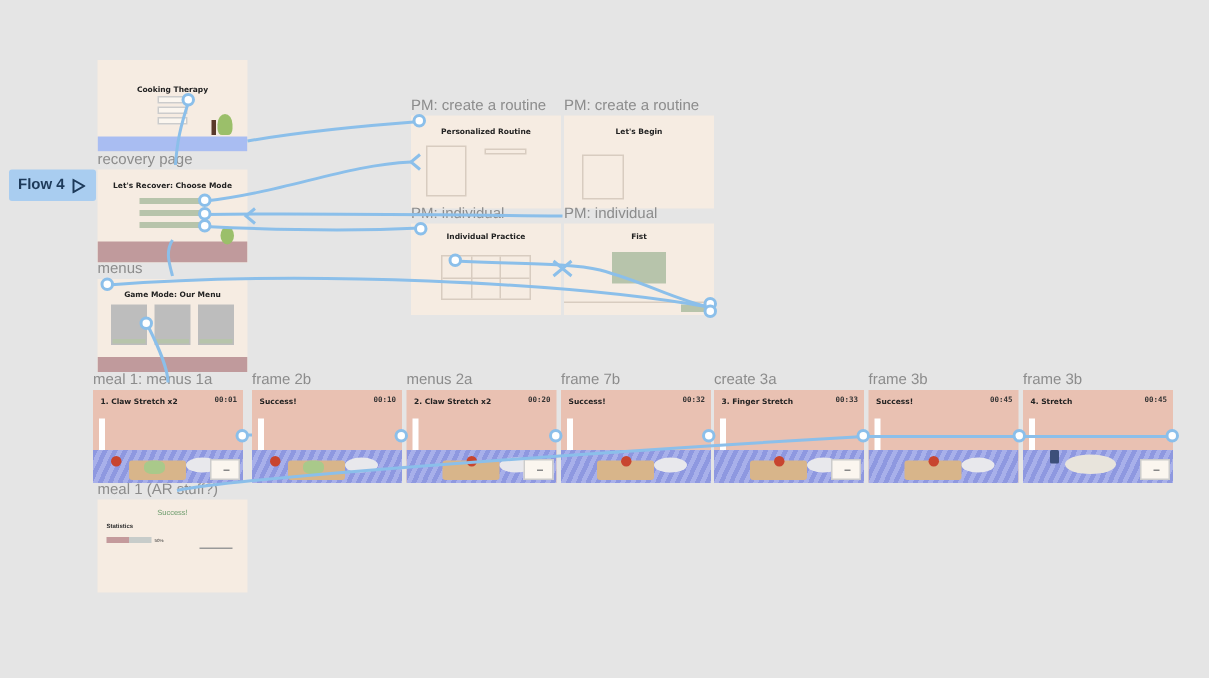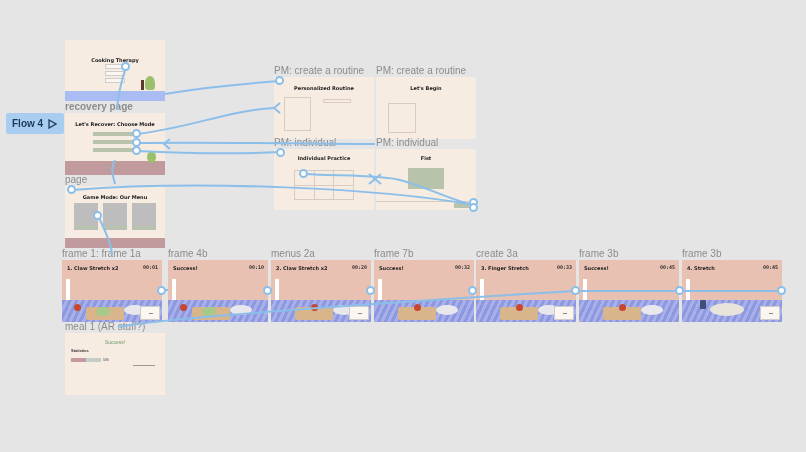--- a/index.html
+++ b/index.html
@@ -44,31 +44,31 @@
   <div class="frame" style="left:65px;top:40px;width:100px;height:61px;">
     <div class="ttl" style="position:absolute;left:0;right:0;top:17px;font-size:5px;">Cooking Therapy</div>
     <div style="position:absolute;left:40px;top:24px;width:20px;height:5px;border:1px solid #ccc;background:#fbf6ef;"></div>
     <div style="position:absolute;left:40px;top:31px;width:20px;height:5px;border:1px solid #ccc;background:#fbf6ef;"></div>
     <div style="position:absolute;left:40px;top:38px;width:20px;height:5px;border:1px solid #ccc;background:#fbf6ef;"></div>
     <div style="position:absolute;left:0;bottom:0;width:100%;height:10px;background:#a9bdf2;"></div>
     <div style="position:absolute;left:80px;top:36px;width:10px;height:14px;background:#9bbf6a;border-radius:50% 50% 30% 30%;"></div>
     <div style="position:absolute;left:76px;top:40px;width:3px;height:10px;background:#5a3a2a;"></div>
   </div>
 
-  <div class="frame-label" style="left:65px;top:101px;font-weight:bold;">recovery page</div>
+  <div class="frame-label" style="left:65px;top:101px;">recovery page</div>
   <div class="frame" style="left:65px;top:113px;width:100px;height:62px;">
     <div class="ttl" style="position:absolute;left:0;right:0;top:8px;font-size:5px;">Let's Recover: Choose Mode</div>
     <div style="position:absolute;left:28px;top:19px;width:44px;height:4px;background:#b7c4ab;"></div>
     <div style="position:absolute;left:28px;top:27px;width:44px;height:4px;background:#b7c4ab;"></div>
     <div style="position:absolute;left:28px;top:35px;width:44px;height:4px;background:#b7c4ab;"></div>
     <div style="position:absolute;left:0;bottom:0;width:100%;height:14px;background:#c09a9c;"></div>
     <div style="position:absolute;left:82px;top:38px;width:9px;height:12px;background:#9bbf6a;border-radius:50%;"></div>
   </div>
 
-  <div class="frame-label" style="left:65px;top:174px;">page</div>
+  <div class="frame-label" style="left:65px;top:174px;">menus</div>
   <div class="frame" style="left:65px;top:186px;width:100px;height:62px;">
     <div class="ttl" style="position:absolute;left:0;right:0;top:8px;font-size:5px;">Game Mode: Our Menu</div>
     <div style="position:absolute;left:9px;top:17px;width:24px;height:27px;background:#bdbdbd;">
         <div style="position:absolute;bottom:1px;left:1px;right:1px;height:3px;background:#b7c4ab;"></div>
       </div>
     <div style="position:absolute;left:38px;top:17px;width:24px;height:27px;background:#bdbdbd;">
         <div style="position:absolute;bottom:1px;left:1px;right:1px;height:3px;background:#b7c4ab;"></div>
       </div>
     <div style="position:absolute;left:67px;top:17px;width:24px;height:27px;background:#bdbdbd;">
         <div style="position:absolute;bottom:1px;left:1px;right:1px;height:3px;background:#b7c4ab;"></div>
@@ -96,22 +96,22 @@
   </div>
 
   <div class="frame-label" style="left:376px;top:137px;">PM: individual</div>
   <div class="frame" style="left:376px;top:149px;width:100px;height:61px;">
     <div class="ttl" style="position:absolute;left:0;right:0;top:6px;font-size:5px;">Fist</div>
     <div style="position:absolute;left:32px;top:19px;width:36px;height:21px;background:#b7c4ab;"></div>
     <div style="position:absolute;left:0;bottom:0;width:100%;height:9px;border-top:1px solid #d8ccc0;"></div>
     <div style="position:absolute;right:6px;bottom:2px;width:16px;height:5px;background:#b7c4ab;"></div>
   </div>
 
-  <div class="frame-label" style="left:62px;top:248px;">frame 1: frame 1a</div>
-  <div class="frame-label" style="left:168px;top:248px;">frame 4b</div>
+  <div class="frame-label" style="left:62px;top:248px;">meal 1: menus 1a</div>
+  <div class="frame-label" style="left:168px;top:248px;">frame 2b</div>
   <div class="frame-label" style="left:271px;top:248px;">menus 2a</div>
   <div class="frame-label" style="left:374px;top:248px;">frame 7b</div>
   <div class="frame-label" style="left:476px;top:248px;">create 3a</div>
   <div class="frame-label" style="left:579px;top:248px;">frame 3b</div>
   <div class="frame-label" style="left:682px;top:248px;">frame 3b</div>
 
   <div class="ex" style="left:62px;top:260px;">
     <div class="ex-title">1. Claw Stretch x2</div>
     <div class="ex-time">00:01</div>
     <div class="bar"></div>

